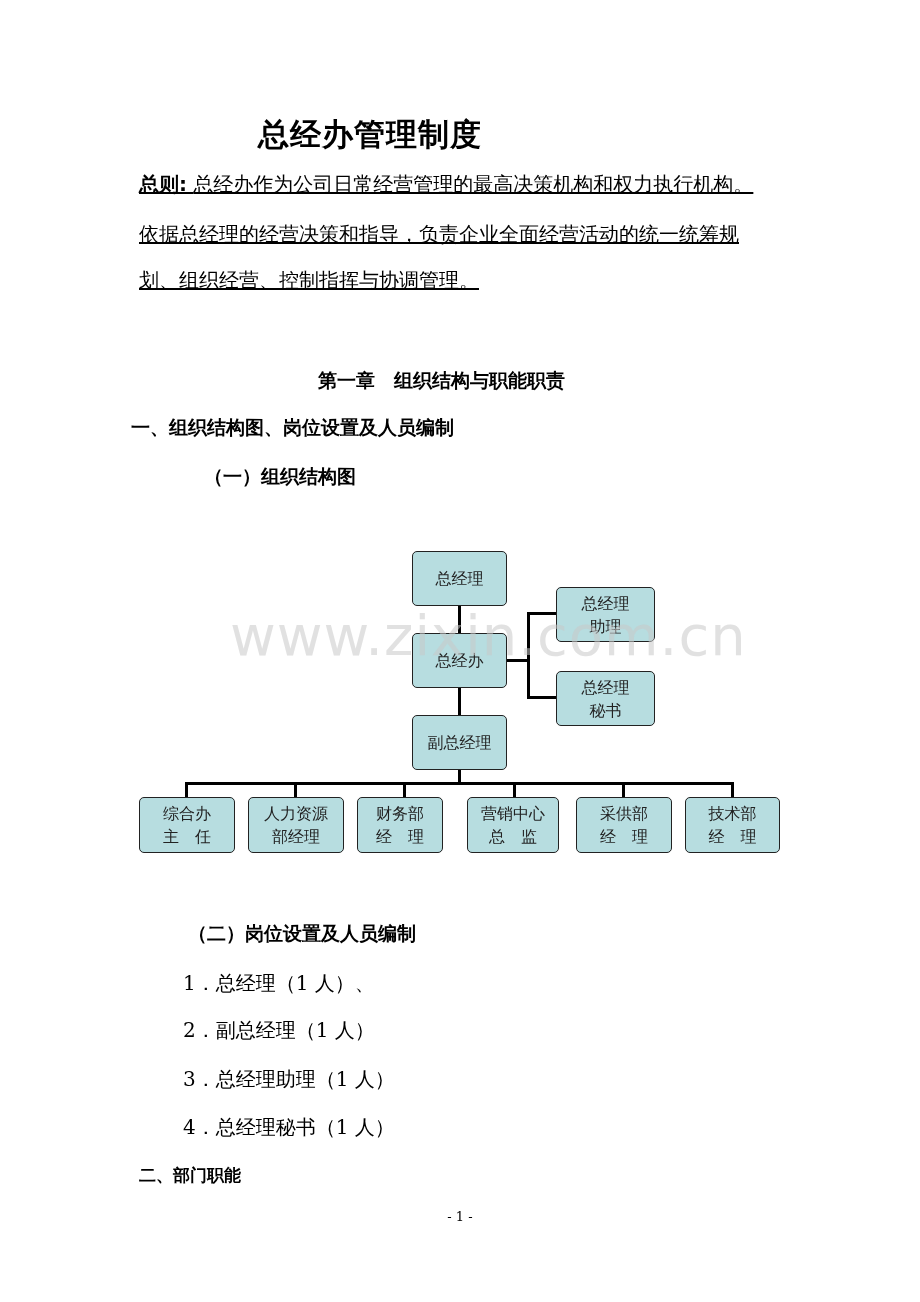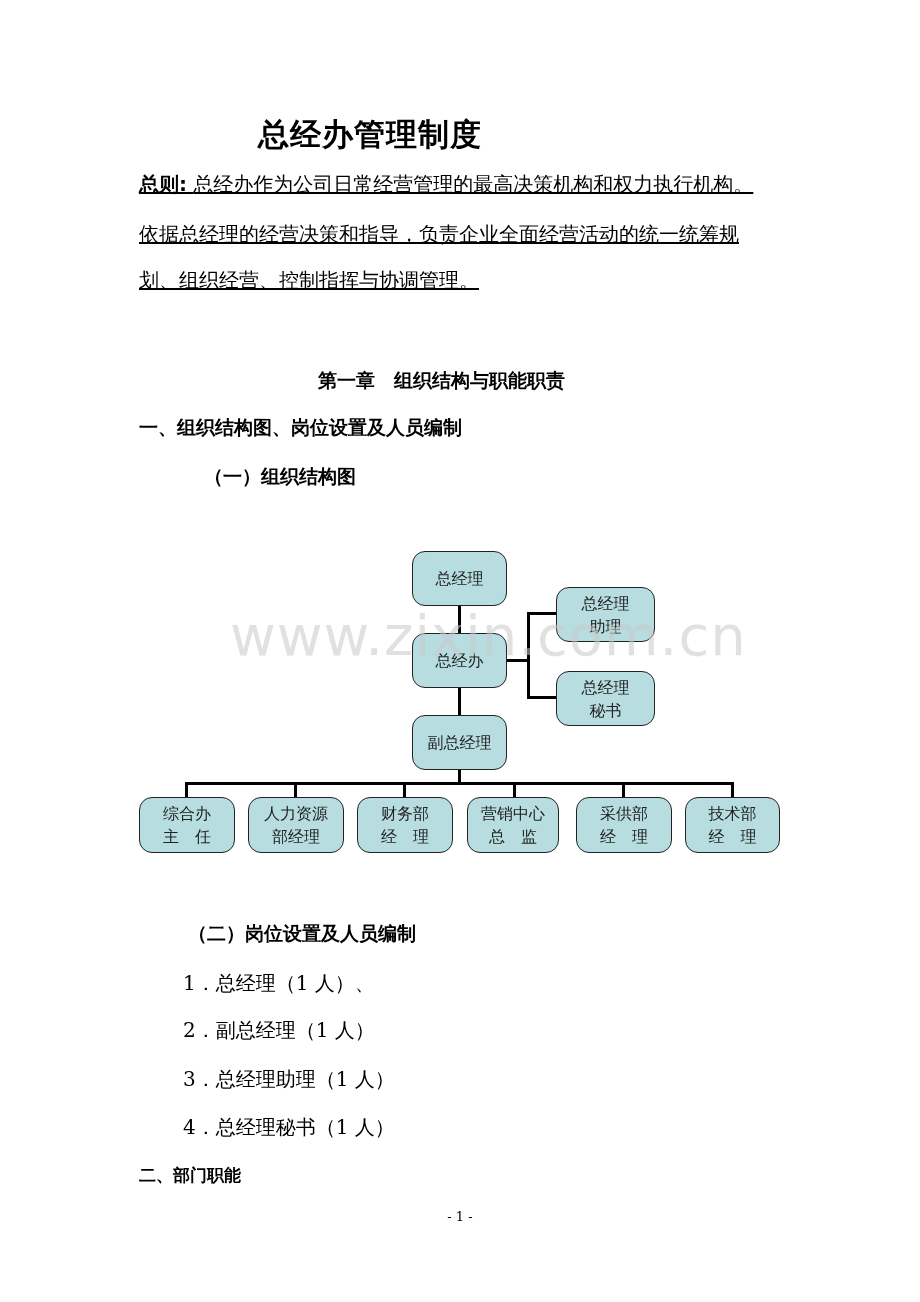--- a/index.html
+++ b/index.html
@@ -17,21 +17,21 @@
     left: 139px; width: 660px; font-size: 20px; line-height: 20px; white-space: nowrap; text-decoration: underline;
   }
   .para b { font-family: "DejaVu Sans", "Liberation Sans", sans-serif; font-weight: bold; }
   .heading {
     font-family: "DejaVu Sans", "Liberation Sans", sans-serif; font-weight: bold;
     font-size: 19px; white-space: nowrap;
   }
   .item { font-size: 20px; white-space: nowrap; }
   .box {
     position: absolute; background: #b7dde0; border: 1.5px solid #222;
-    border-radius: 13px; box-sizing: border-box;
+    border-radius: 5px; box-sizing: border-box;
     display: flex; flex-direction: column; align-items: center; justify-content: center;
     font-family: "DejaVu Sans", "Liberation Sans", sans-serif; font-size: 16px; line-height: 23px;
     color: #222; text-align: center;
   }
   .line { position: absolute; background: #000; }
   .watermark {
     left: 230px; top: 603px; font-family: "DejaVu Sans", "Liberation Sans", sans-serif;
     font-size: 56px; color: rgba(200,200,200,0.55); letter-spacing: 1px; white-space: nowrap;
     pointer-events: none; z-index: 5;
   }
@@ -40,21 +40,21 @@
 </head>
 <body>
 
 <div class="abs title">总经办管理制度</div>
 
 <div class="abs para" style="top:174px;"><b>总则:</b> <span>总经办作为公司日常经营管理的最高决策机构和权力执行机构。</span></div>
 <div class="abs para" style="top:224px;">依据总经理的经营决策和指导，负责企业全面经营活动的统一统筹规</div>
 <div class="abs para" style="top:270px;">划、组织经营、控制指挥与协调管理。</div>
 
 <div class="abs heading" style="left:318px; top:368px;">第一章　组织结构与职能职责</div>
-<div class="abs heading" style="left:139px; top:415px;">一、组织结构图、岗位设置及人员编制</div>
+<div class="abs heading" style="left:131px; top:415px;">一、组织结构图、岗位设置及人员编制</div>
 <div class="abs heading" style="left:188px; top:464px;margin-left:16px;">（一）组织结构图</div>
 
 <div>
 
   <div class="line" style="left:458px; top:605px; width:3px; height:28px;"></div>
   <div class="line" style="left:458px; top:687px; width:3px; height:28px;"></div>
   <div class="line" style="left:506px; top:659px; width:23px; height:3px;"></div>
   <div class="line" style="left:527px; top:612px; width:3px; height:87px;"></div>
   <div class="line" style="left:527px; top:612px; width:29px; height:3px;"></div>
   <div class="line" style="left:527px; top:696px; width:29px; height:3px;"></div>
@@ -86,21 +86,21 @@
   </div>
 
   <div class="box" style="left:139px; top:797px; width:96px; height:56px;">
     <span>综合办</span>
     <span>主　任</span>
   </div>
   <div class="box" style="left:248px; top:797px; width:96px; height:56px;">
     <span>人力资源</span>
     <span>部经理</span>
   </div>
-  <div class="box" style="left:357px; top:797px; width:96px; height:56px;">
+  <div class="box" style="left:357px; top:797px; width:86px; height:56px;">
     <span>财务部</span>
     <span>经　理</span>
   </div>
   <div class="box" style="left:467px; top:797px; width:92px; height:56px;">
     <span>营销中心</span>
     <span>总　监</span>
   </div>
   <div class="box" style="left:576px; top:797px; width:96px; height:56px;">
     <span>采供部</span>
     <span>经　理</span>

